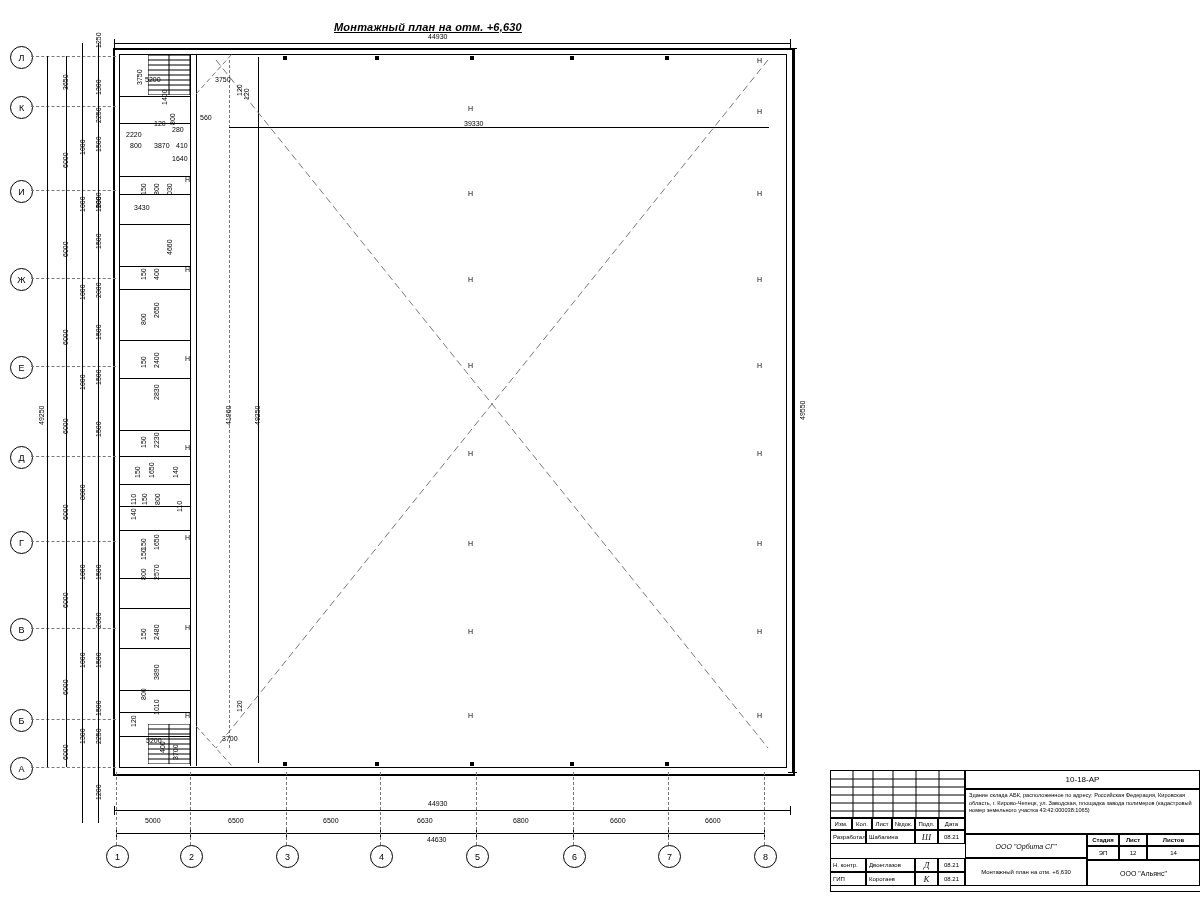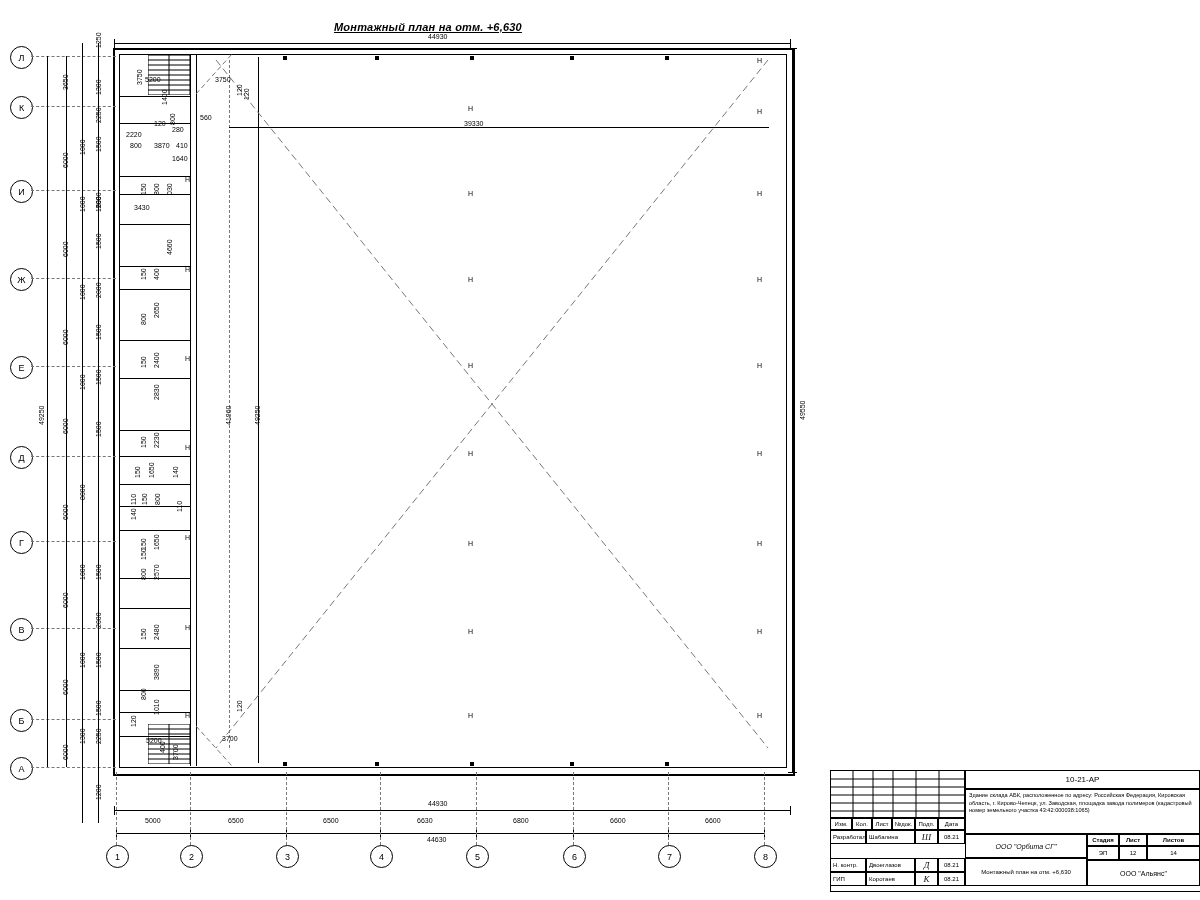--- a/index.html
+++ b/index.html
@@ -364,21 +364,21 @@
   </div>
   <div class="tbc bd" style="left:938px;top:858px;width:27px;height:14px;">08.21</div>
 
   <div class="tbl bd" style="left:830px;top:872px;width:36px;height:14px;">ГИП</div>
   <div class="tbl bd" style="left:866px;top:872px;width:49px;height:14px;">Коротаев</div>
   <div class="tbc bd" style="left:915px;top:872px;width:23px;height:14px;">
     <span class="sig">К</span>
   </div>
   <div class="tbc bd" style="left:938px;top:872px;width:27px;height:14px;">08.21</div>
 
-  <div class="tbc bd" style="left:965px;top:770px;width:235px;height:19px;font-size:8px;">10-21-АР</div>
+  <div class="tbc bd" style="left:965px;top:770px;width:235px;height:19px;font-size:8px;">10-18-АР</div>
 
   <div class="tb" style="left:965px;top:789px;width:235px;height:45px;padding:2px 3px;
        font-size:5.6px;line-height:7.5px;text-align:left;">Здание склада АБК, расположенное по адресу: Российская Федерация, Кировская область, г. Кирово-Чепецк, ул. Заводская, площадка завода полимеров (кадастровый номер земельного участка 43:42:000038:1065)</div>
 
   <div class="tbc bd" style="left:965px;top:834px;width:122px;height:24px;font-style:italic;font-size:7px;">ООО "Орбита СГ"</div>
 
   <div class="tbc bd" style="left:965px;top:858px;width:122px;height:28px;font-size:6px;">Монтажный план на отм. +6,630</div>
 
   <div class="tbc bd" style="left:1087px;top:834px;width:32px;height:12px;font-weight:bold;">Стадия</div>
   <div class="tbc bd" style="left:1119px;top:834px;width:28px;height:12px;font-weight:bold;">Лист</div>

